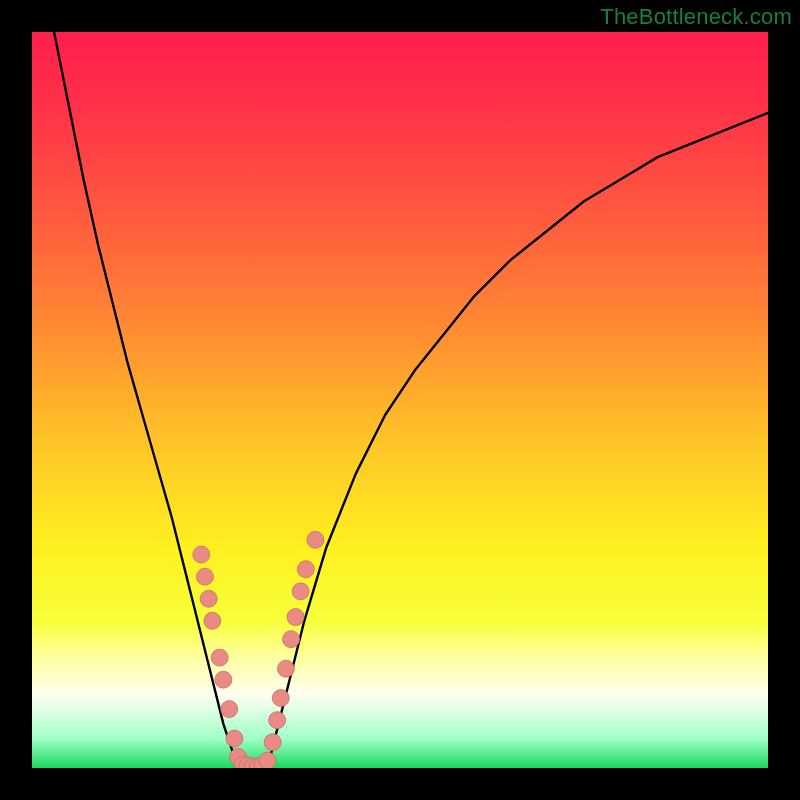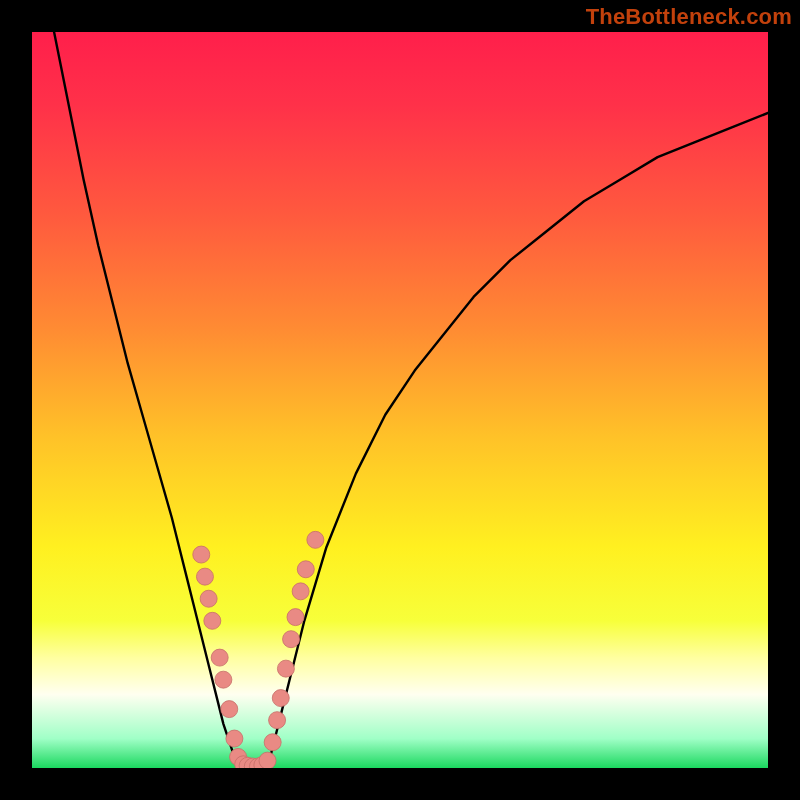--- a/index.html
+++ b/index.html
@@ -25,22 +25,22 @@
   .curves {
     position: absolute;
     inset: 0;
   }
   .attribution {
     position: absolute;
     top: 4px;
     right: 8px;
     font-family: Arial, Helvetica, sans-serif;
     font-size: 22px;
-    font-weight: 700;
-    color: #c2410c;
+    font-weight: 400;
+    color: #15803d;
     letter-spacing: 0.2px;
   }
 </style>
 </head>
 <body>
 
 <div class="stage">
   <div class="attribution">TheBottleneck.com</div>
 
   <div class="plot-area">

